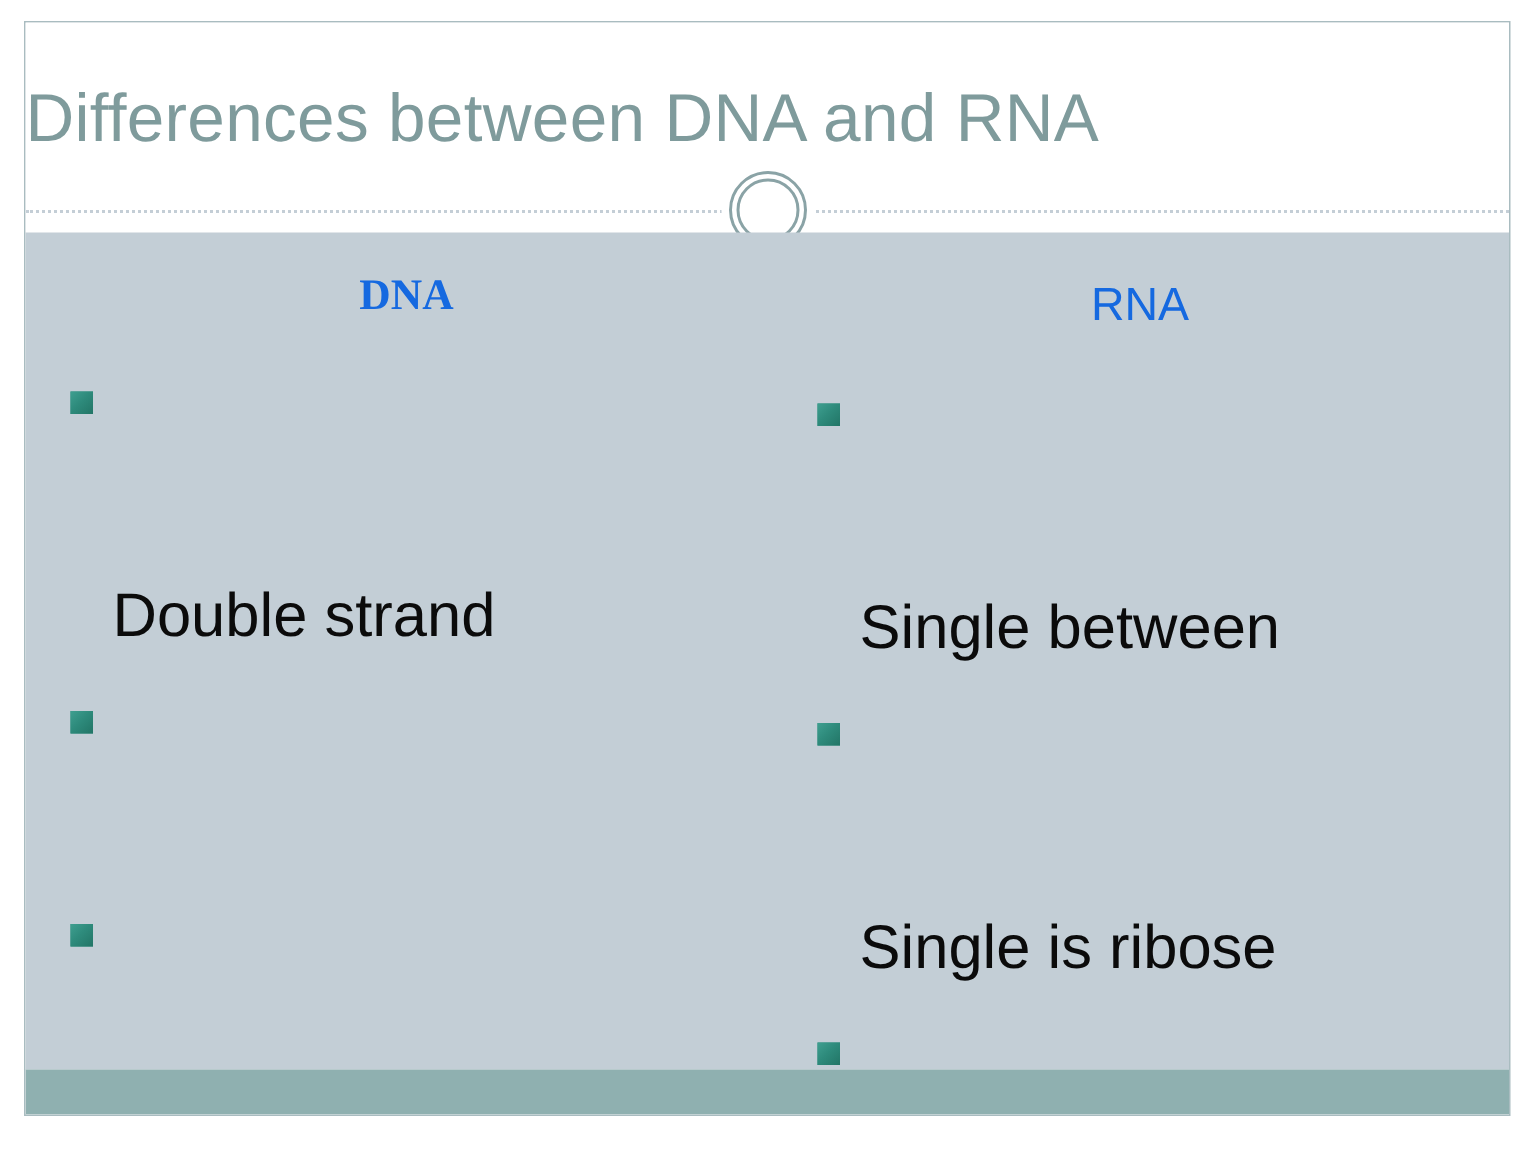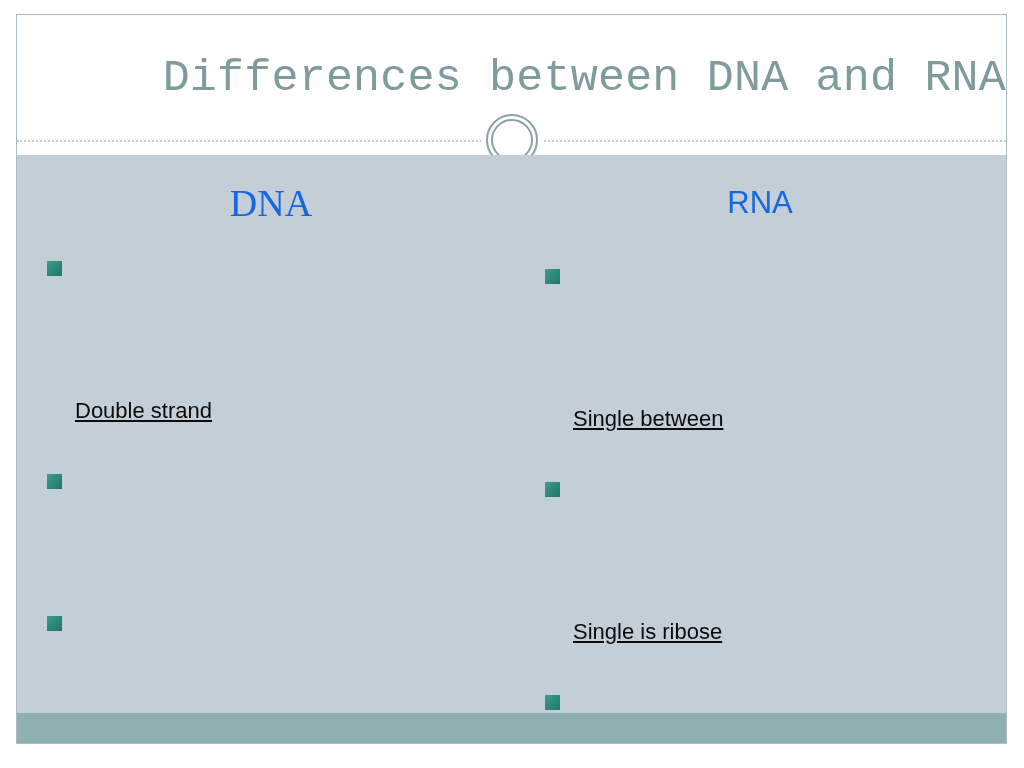--- a/index.html
+++ b/index.html
@@ -35,22 +35,22 @@
     top: 0;
     width: 100%;
     height: 140px;
     background: #ffffff;
   }
   .slide-title {
     position: absolute;
     left: 0;
     right: 0;
     top: 38px;
-    text-align: right;
-    font-family: Liberation Mono, monospace;
+    text-align: left;
+    font-family: Liberation Sans, sans-serif;
     font-size: 45px;
     font-weight: 400;
     color: #7f9b9c;
     letter-spacing: 0.2px;
     white-space: nowrap;
   }
 
   
   .divider {
     position: absolute;
@@ -134,22 +134,22 @@
   .col-head {
     position: absolute;
     width: 100%;
     text-align: center;
     color: #1569e0;
     white-space: nowrap;
   }
   .col-dna .col-head {
     top: 26px;
     font-family: "Liberation Serif", "DejaVu Serif", serif;
-    font-size: 38px;
-    font-weight: 400;
+    font-size: 29px;
+    font-weight: 700;
   }
   .col-rna .col-head {
     top: 30px;
     font-family: Liberation Sans, sans-serif;
     font-size: 31px;
     font-weight: 400;
   }
 
   .bullet-list {
     position: absolute;
@@ -160,26 +160,25 @@
     padding: 0;
   }
   .col-dna .bullet-list { top: 78px; padding-left: 14px; }
   .col-rna .bullet-list { top: 86px; padding-left: 20px; }
 
   .bullet-item {
     position: relative;
     display: block;
     min-height: 71px;
     padding-left: 40px;
-    font-size: 22px;
+    font-size: 41px;
     line-height: 71px;
     color: #0b0b0b;
     font-family: "Liberation Sans", sans-serif;
     white-space: pre-line;
-    text-decoration: underline;
   }
 
   .bullet-marker {
     position: absolute;
     left: 12px;
     top: 28px;
     width: 15px;
     height: 15px;
     background: #2e8b7c;
     background-image: linear-gradient(135deg, #3f9f90 0%, #2e8b7c 45%, #227566 100%);

